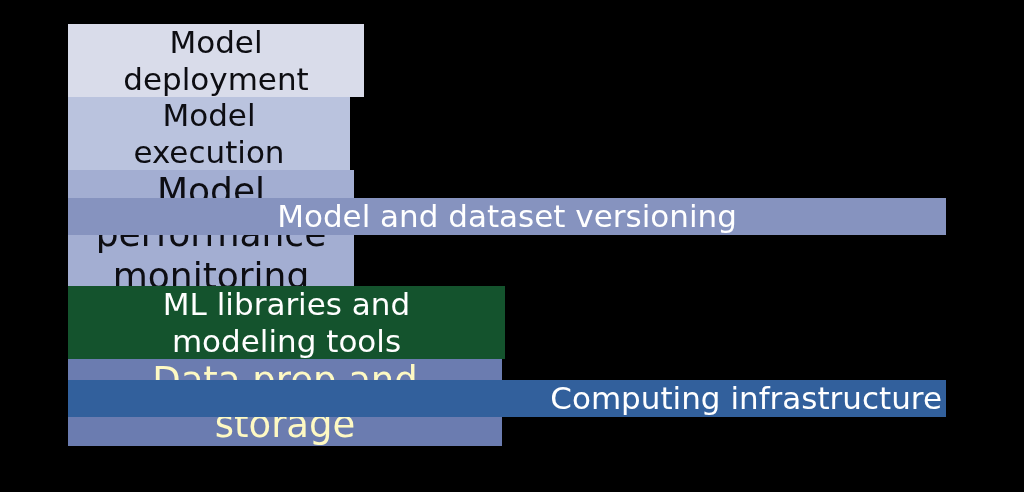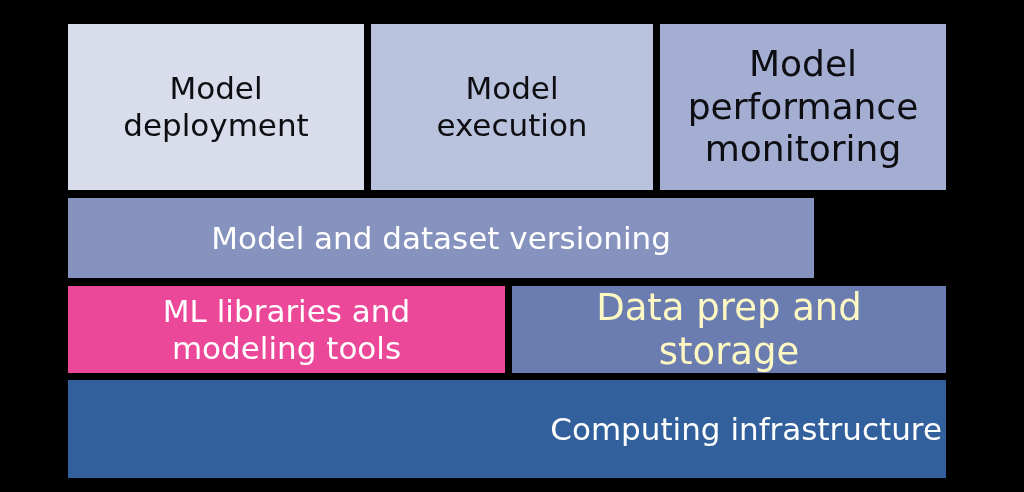--- a/index.html
+++ b/index.html
@@ -19,20 +19,21 @@
     position: relative;
     width: 1024px;
     height: 492px;
     background: #000000;
   }
 
   .stack-row {
     position: absolute;
     display: flex;
     align-items: stretch;
+    flex-direction: column;
   }
 
   .stack-block {
     box-sizing: border-box;
     display: flex;
     align-items: center;
     justify-content: center;
     text-align: center;
     line-height: 1.18;
     white-space: pre-line;
@@ -89,21 +90,21 @@
 
   
   #row-tooling {
     left: 68px;
     top: 286px;
     width: 878px;
     height: 87px;
   }
   #block-ml-libraries {
     width: 437px;
-    background: #ec4899;
+    background: #14532d;
     color: #ffffff;
     font-size: 31px;
     margin-right: 7px;
   }
   #block-data-prep-storage {
     width: 434px;
     background: #6b7cb0;
     color: #fef9c3;
     font-size: 37px;
   }

